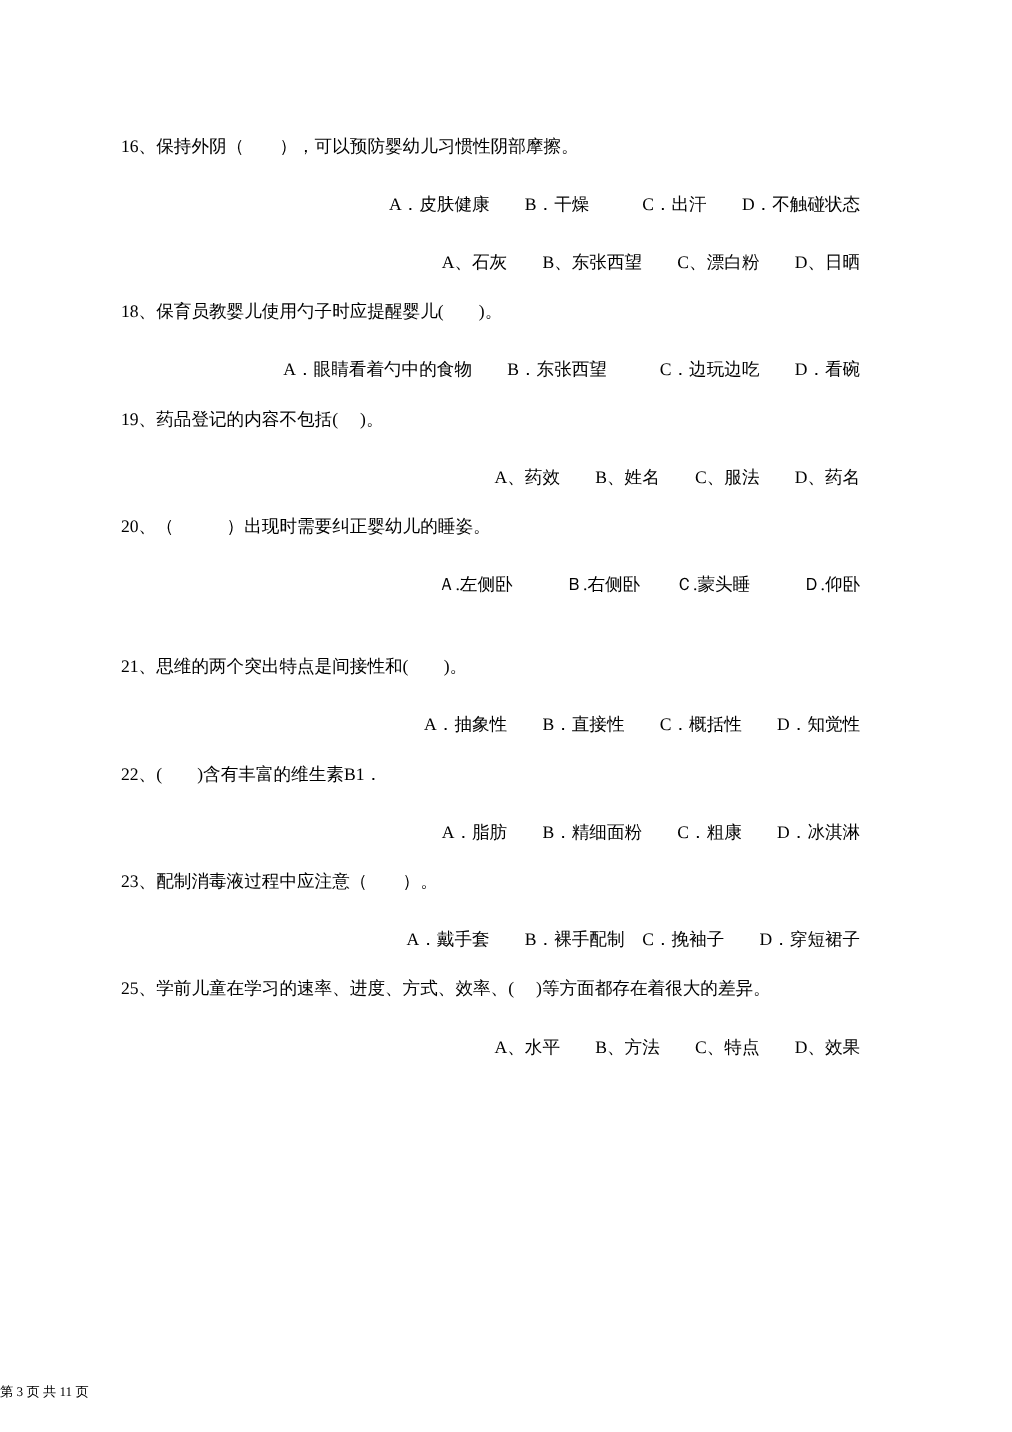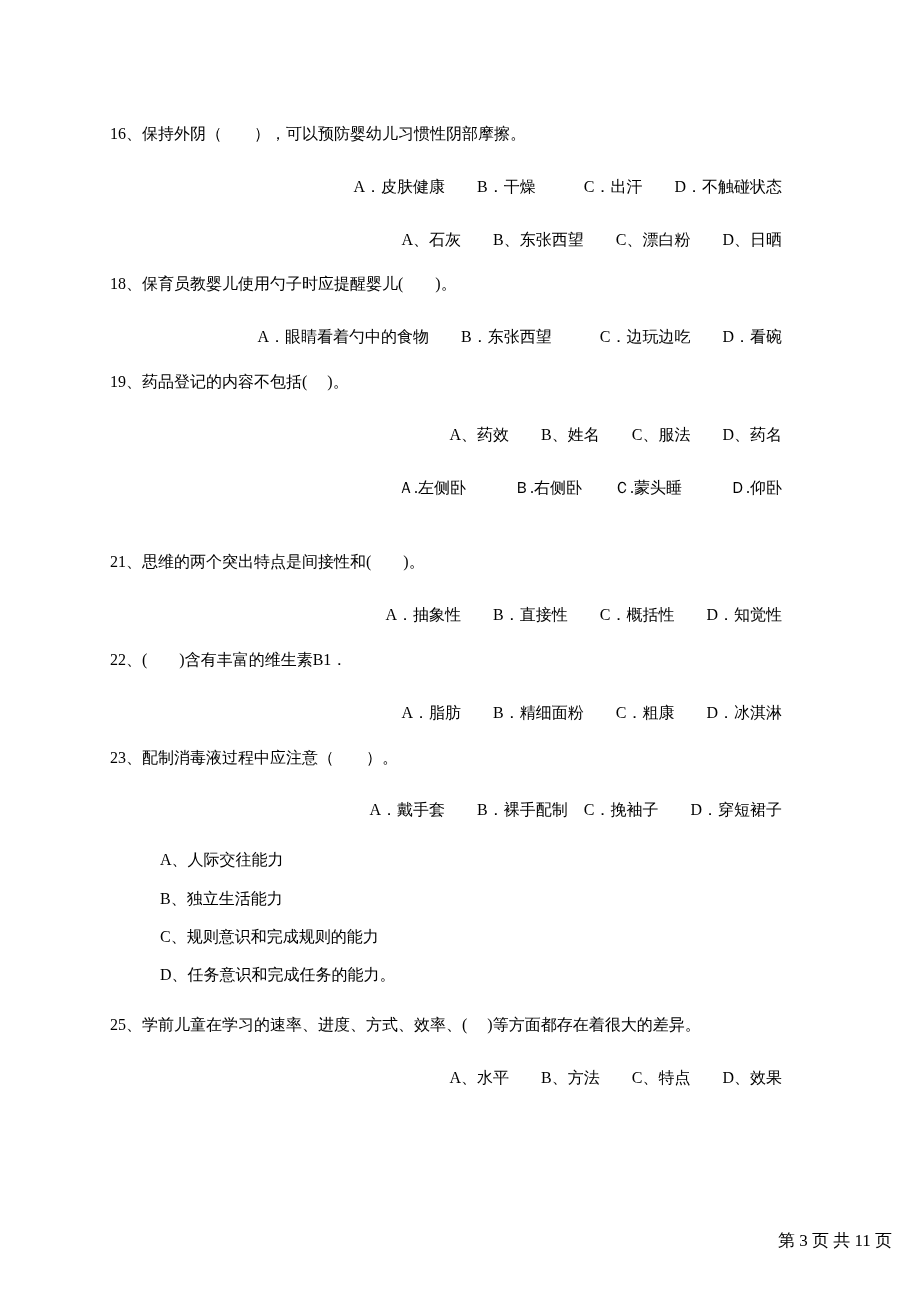--- a/index.html
+++ b/index.html
@@ -32,60 +32,55 @@
     padding-left: 50px;
     margin-top: 16px;
     margin-bottom: 16px;
   }
   .options-block div {
     line-height: 2.4;
   }
   .gap { height: 30px; }
   .footer {
     position: absolute;
-    bottom: 50px;
+    bottom: 28px;
     left: 0;
     width: 100%;
-    text-align: right;
-    font-size: 17px;
+    text-align: left;
+    font-size: 12px;
   }
 </style>
 </head>
 <body>
 
 <div class="page">
 
   <div class="question">16、保持外阴（　　），可以预防婴幼儿习惯性阴部摩擦。</div>
   <div class="options">A．皮肤健康　　B．干燥　　　C．出汗　　D．不触碰状态</div>
 
   <div class="options">A、石灰　　B、东张西望　　C、漂白粉　　D、日晒</div>
 
   <div class="question">18、保育员教婴儿使用勺子时应提醒婴儿(　　)。</div>
   <div class="options">A．眼睛看着勺中的食物　　B．东张西望　　　C．边玩边吃　　D．看碗</div>
 
   <div class="question">19、药品登记的内容不包括(　 )。</div>
   <div class="options">A、药效　　B、姓名　　C、服法　　D、药名</div>
 
+  <div class="question">20、（　　　）出现时需要纠正婴幼儿的睡姿。</div>
   <div class="options">Ａ.左侧卧　　　Ｂ.右侧卧　　Ｃ.蒙头睡　　　Ｄ.仰卧</div>
 
   <div class="gap"></div>
 
   <div class="question">21、思维的两个突出特点是间接性和(　　)。</div>
   <div class="options">A．抽象性　　B．直接性　　C．概括性　　D．知觉性</div>
 
   <div class="question">22、(　　)含有丰富的维生素B1．</div>
   <div class="options">A．脂肪　　B．精细面粉　　C．粗康　　D．冰淇淋</div>
 
   <div class="question">23、配制消毒液过程中应注意（　　）。</div>
   <div class="options">A．戴手套　　B．裸手配制　C．挽袖子　　D．穿短裙子</div>
 
-  <div class="options-block">
-    <div>A、人际交往能力</div>
-    <div>B、独立生活能力</div>
-    <div>C、规则意识和完成规则的能力</div>
-    <div>D、任务意识和完成任务的能力。</div>
-  </div>
 
   <div class="question">25、学前儿童在学习的速率、进度、方式、效率、(　 )等方面都存在着很大的差异。</div>
   <div class="options">A、水平　　B、方法　　C、特点　　D、效果</div>
 
   <div class="footer">第 3 页 共 11 页</div>
 </div>
 
 </body></html>

